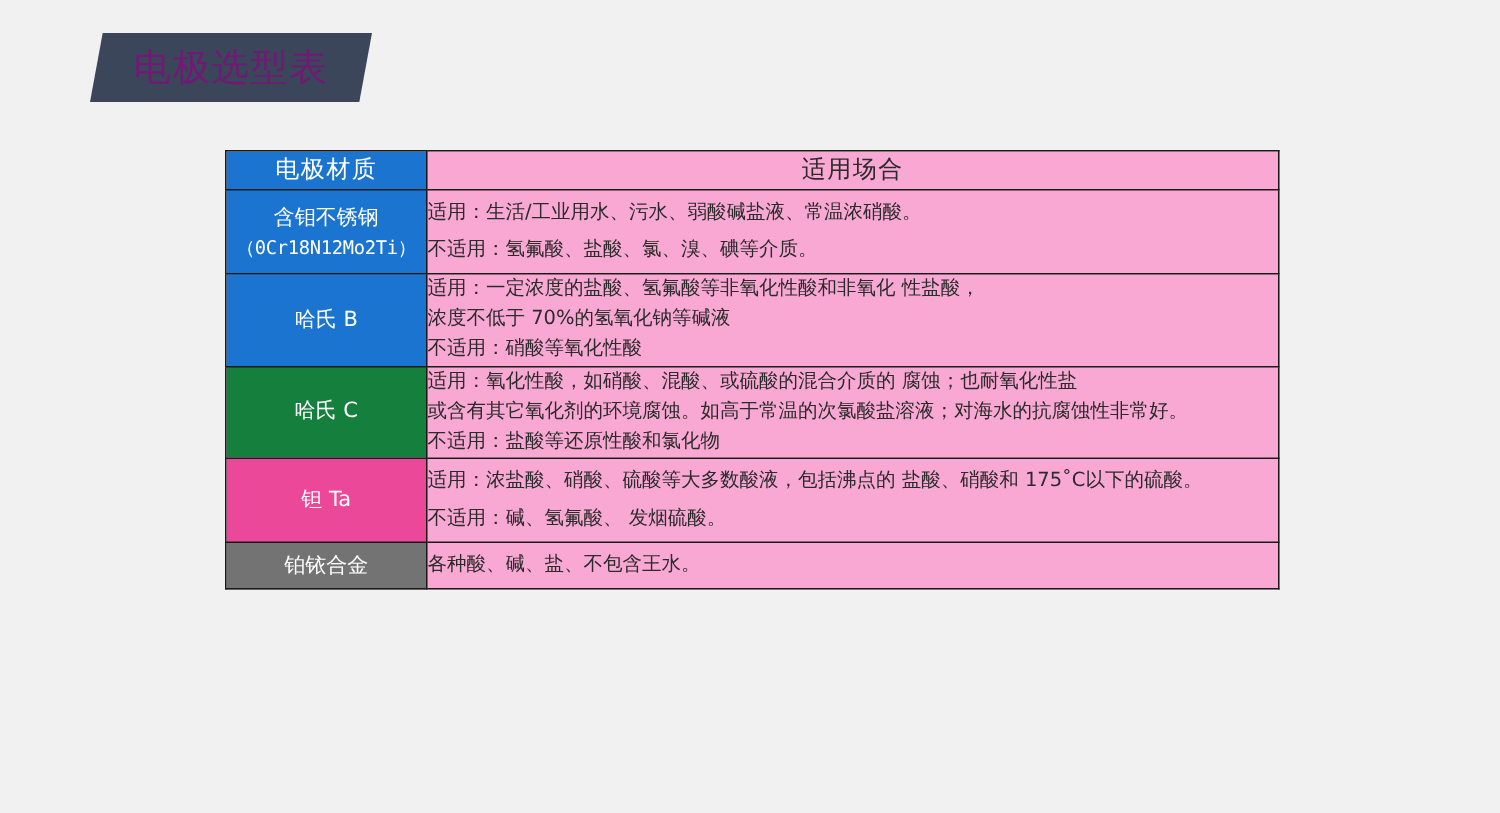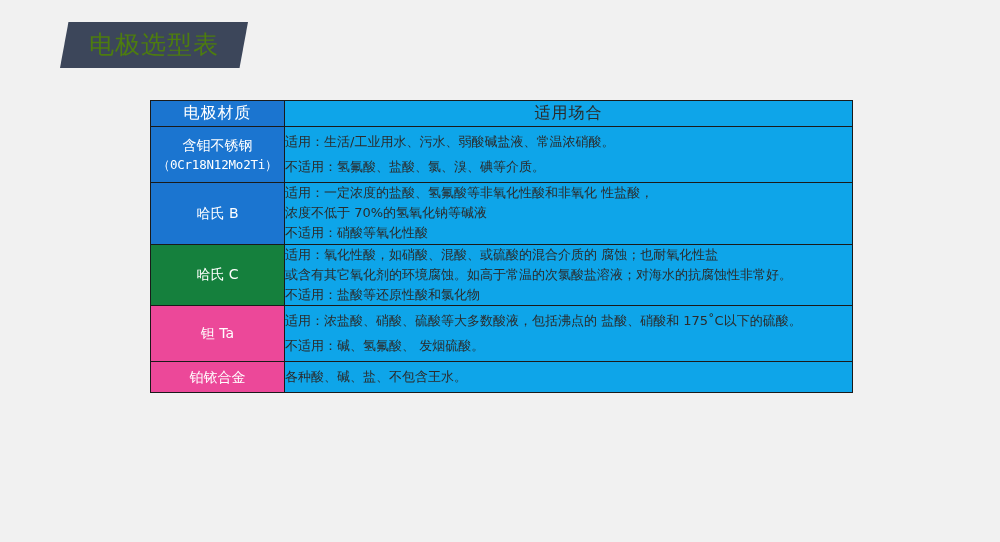--- a/index.html
+++ b/index.html
@@ -79,21 +79,21 @@
     font-family: "DejaVu Sans Mono", "Liberation Mono", monospace;
     font-size: 12.5px;
     letter-spacing: -0.2px;
   }
   .cell-material.header-material {
     font-size: 16px;
     letter-spacing: 1px;
   }
 
   .cell-usage {
-    background: #0ea5e9;
+    background: #f9a8d4;
     color: #2b2b2b;
     font-size: 13px;
     line-height: 1.55;
     padding: 7px 0 7px 26px;
   }
   .cell-usage.header-usage {
     text-align: center;
     font-size: 16px;
     letter-spacing: 1px;
     padding-left: 0;
@@ -104,21 +104,21 @@
     white-space: nowrap;
   }
   .cell-usage.loose .usage-line { margin: 5px 0; }
   .cell-usage.tight .usage-line { margin: 0; }
 </style>
 </head>
 <body style="background: rgb(241, 241, 241);">
 
 <div id="title-banner">
   <div class="banner-shape" style="background: rgb(60, 70, 90);"></div>
-  <div class="banner-text" style="color: #4d7c0f;">电极选型表</div>
+  <div class="banner-text" style="color: #701a75;">电极选型表</div>
 </div>
 
 <table id="electrode-table">
   <colgroup>
     <col class="col-material">
     <col class="col-usage">
   </colgroup>
   <tbody>
     <tr>
       <td class="cell-material header-material" style="background: rgb(27, 117, 208); border-color: rgb(26, 26, 26);">电极材质</td>
@@ -157,21 +157,21 @@
       <tr>
         <td class="cell-material" style="background: #ec4899; border-color: rgb(26, 26, 26);">
           <span class="mat-name">钽 Ta</span>
         </td>
         <td class="cell-usage loose" style="border-color: rgb(26, 26, 26);">
           <span class="usage-line">适用：浓盐酸、硝酸、硫酸等大多数酸液，包括沸点的 盐酸、硝酸和 175˚C以下的硫酸。</span>
           <span class="usage-line">不适用：碱、氢氟酸、 发烟硫酸。</span>
         </td>
       </tr>
       <tr>
-        <td class="cell-material" style="background: #ec4899; border-color: rgb(26, 26, 26);">
+        <td class="cell-material" style="background: #737373; border-color: rgb(26, 26, 26);">
           <span class="mat-name">铂铱合金</span>
         </td>
         <td class="cell-usage loose" style="border-color: rgb(26, 26, 26);">
           <span class="usage-line">各种酸、碱、盐、不包含王水。</span>
         </td>
       </tr>
     </tbody>
 </table>
 
 </body></html>

